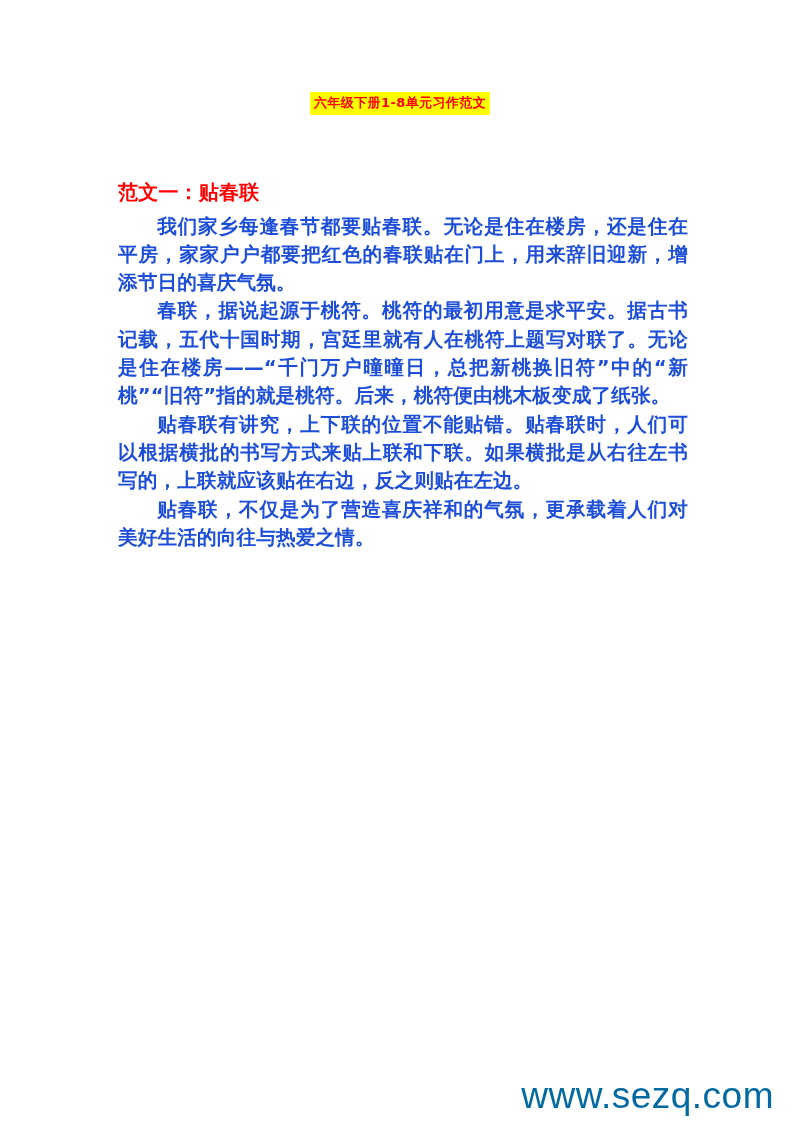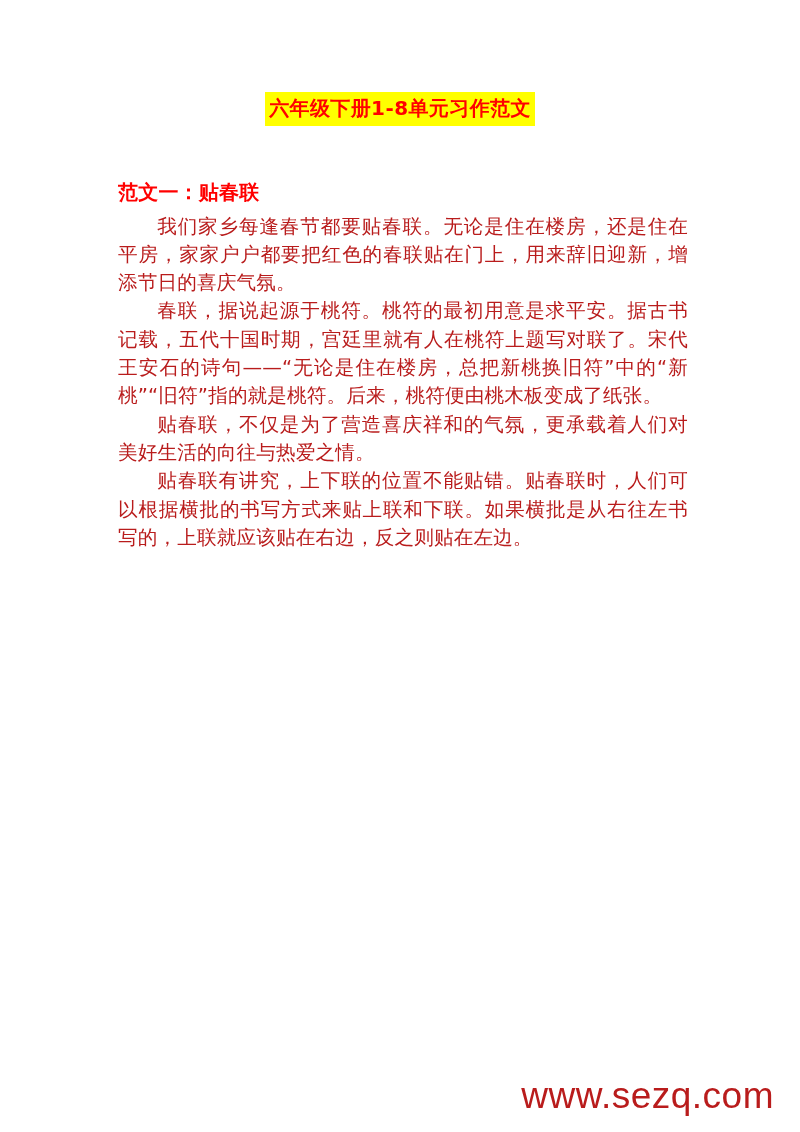--- a/index.html
+++ b/index.html
@@ -31,21 +31,21 @@
     left: 0;
     width: 800px;
     text-align: center;
     line-height: 1;
   }
   .doc-title {
     display: inline-block;
     background: #ffff00;
     color: #ff0000;
     font-weight: bold;
-    font-size: 20px;
+    font-size: 13px;
     line-height: 1.55;
     letter-spacing: 0.4px;
     padding: 1px 4px 2px 4px;
     white-space: nowrap;
   }
 
   
   .body-block {
     position: absolute;
     top: 178px;
@@ -58,37 +58,37 @@
     font-weight: bold;
     font-size: 20px;
     line-height: 1.48;
     letter-spacing: 0.2px;
     margin: 0 0 5px 0;
     white-space: nowrap;
   }
 
   p.para {
     margin: 0;
-    color: #b91c1c;
-    font-weight: normal;
+    color: #1d4ed8;
+    font-weight: bold;
     font-size: 19.6px;
     line-height: 28.3px;
     letter-spacing: 0.15px;
     text-indent: 2em;
     text-align: justify;
     text-justify: inter-ideograph;
     word-break: break-all;
   }
 
   
   .watermark {
     position: absolute;
     right: 26px;
     bottom: 18px;
-    color: #b91c1c;
+    color: #0369a1;
     font-family: "Liberation Sans", "DejaVu Sans", sans-serif;
     font-size: 37px;
     font-weight: 400;
     letter-spacing: 0.5px;
     line-height: 1;
     white-space: nowrap;
     user-select: none;
     text-align: center;
   }
 </style>
@@ -99,21 +99,21 @@
 
   <div class="title-row">
     <span class="doc-title">六年级下册1-8单元习作范文</span>
   </div>
 
   <div class="body-block">
 
     <div class="section-heading">范文一：贴春联</div>
 
     <p class="para">我们家乡每逢春节都要贴春联。无论是住在楼房，还是住在平房，家家户户都要把红色的春联贴在门上，用来辞旧迎新，增添节日的喜庆气氛。</p>
-    <p class="para">春联，据说起源于桃符。桃符的最初用意是求平安。据古书记载，五代十国时期，宫廷里就有人在桃符上题写对联了。宋代王安石的诗句——“无论是住在楼房，总把新桃换旧符”中的“新桃”“旧符”指的就是桃符。后来，桃符便由桃木板变成了纸张。</p>
+    <p class="para">春联，据说起源于桃符。桃符的最初用意是求平安。据古书记载，五代十国时期，宫廷里就有人在桃符上题写对联了。无论是住在楼房——“千门万户曈曈日，总把新桃换旧符”中的“新桃”“旧符”指的就是桃符。后来，桃符便由桃木板变成了纸张。</p>
+    <p class="para">贴春联有讲究，上下联的位置不能贴错。贴春联时，人们可以根据横批的书写方式来贴上联和下联。如果横批是从右往左书写的，上联就应该贴在右边，反之则贴在左边。</p>
     <p class="para">贴春联，不仅是为了营造喜庆祥和的气氛，更承载着人们对美好生活的向往与热爱之情。</p>
-    <p class="para">贴春联有讲究，上下联的位置不能贴错。贴春联时，人们可以根据横批的书写方式来贴上联和下联。如果横批是从右往左书写的，上联就应该贴在右边，反之则贴在左边。</p>
 
   </div>
 
   <div class="watermark">www.sezq.com</div>
 
 </div>
 
 </body></html>

